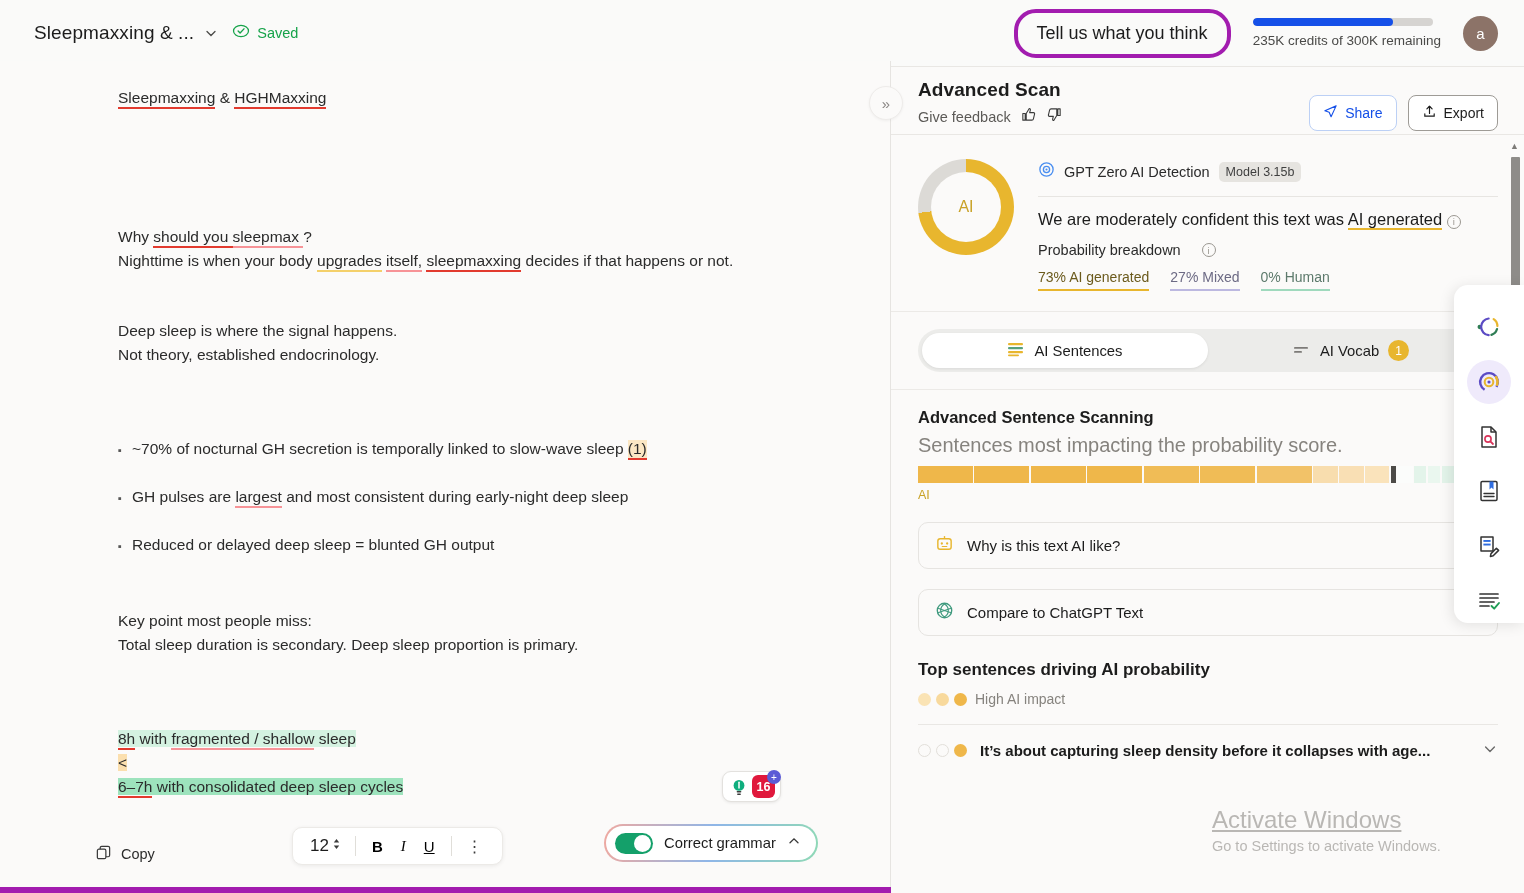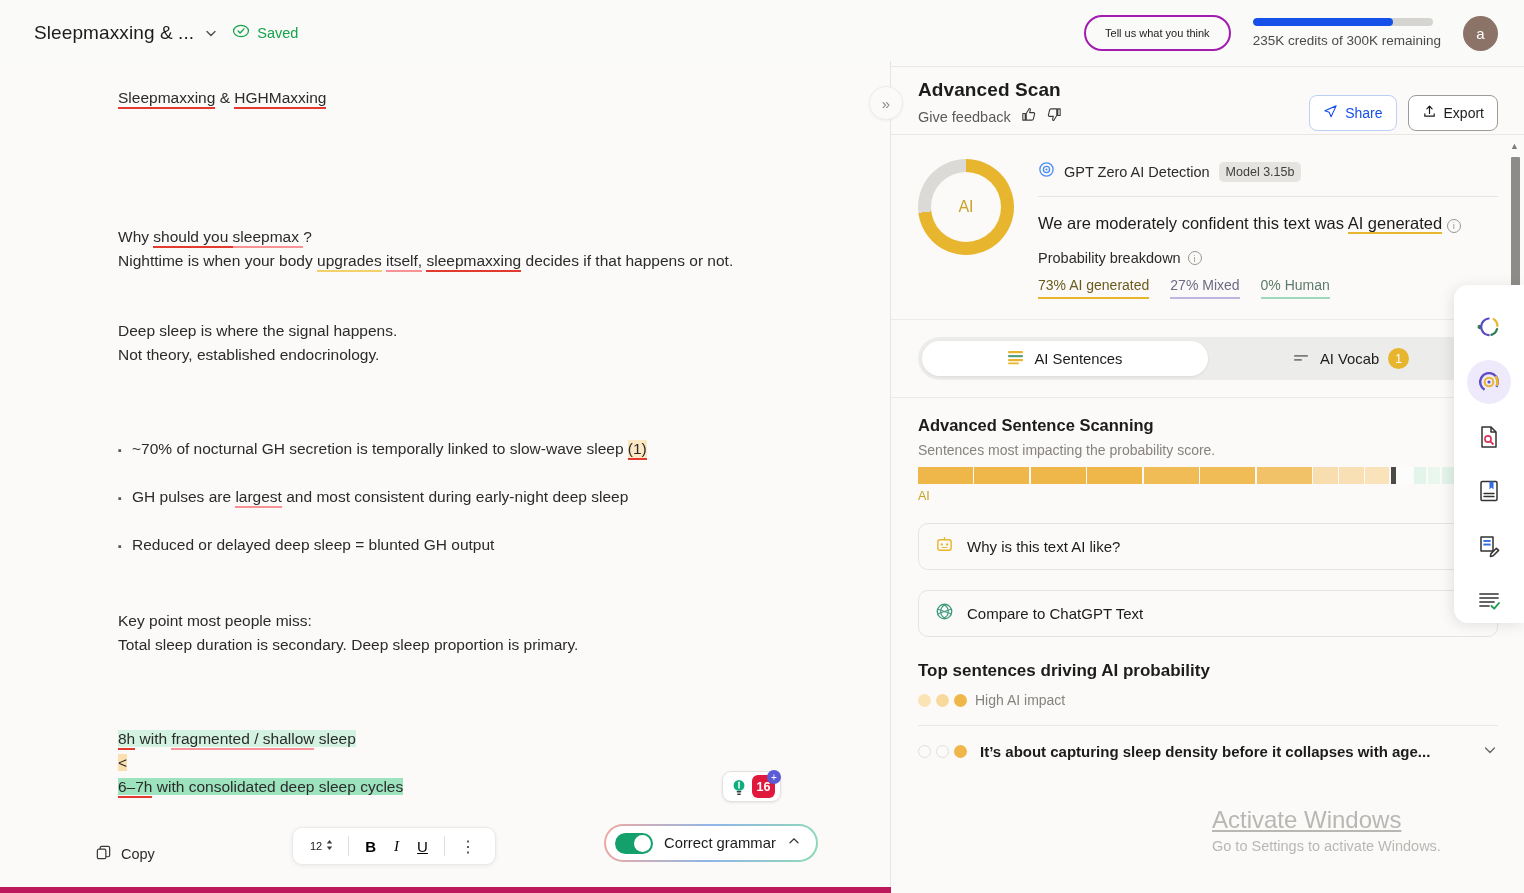--- a/index.html
+++ b/index.html
@@ -2,37 +2,37 @@
 <html><head>
 <meta charset="utf-8">
 <style>
   * { box-sizing: border-box; margin: 0; padding: 0; }
   html, body {
     width: 1524px; height: 893px;
     font-family: "Liberation Sans", sans-serif;
     background: #ffffff;
     overflow: hidden;
   }
-  .app { position: relative; width: 1524px; height: 893px; background:#be185d; }
+  .app { position: relative; width: 1524px; height: 893px; background:#a21caf; }
 
   
   .topbar {
     position: absolute; top: 0; left: 0; width: 1524px; height: 67px;
     background: #fafaf9; border-bottom: 1px solid #e9e7e4;
     display: flex; align-items: center;
   }
   .doc-title-wrap { display:flex; align-items:center; gap:10px; margin-left: 34px; }
   .doc-title { font-size: 19px; color: #1c1c1c; font-weight: 400; letter-spacing: .1px; }
   .chev-sm { width: 14px; height: 14px; display:inline-block; }
   .saved-wrap { display:flex; align-items:center; gap:7px; margin-left: 14px;}
   .saved-text { font-size: 14.5px; color: #16a34a; }
   .top-right { margin-left: auto; display:flex; align-items:center; gap: 22px; margin-right: 26px;}
   .feedback-btn {
-    border: 2px solid #a21caf; border-radius: 22px;
-    padding: 10px 19px; font-size: 11px; color: #1c1c1c;
+    border: 4px solid #a21caf; border-radius: 22px;
+    padding: 10px 19px; font-size: 18px; color: #1c1c1c;
     background: #fafaf9; cursor: pointer; white-space: nowrap;
   }
   .credits { display:flex; flex-direction: column; gap:7px; }
   .credit-bar { width: 180px; height: 8px; border-radius: 5px; background: #d6d4d1; overflow: hidden;}
   .credit-fill { height: 100%; background: #1550e8; border-radius:5px; }
   .credit-text { font-size: 13.5px; color: #4a4a48; }
   .avatar {
     width: 35px; height: 35px; border-radius: 50%;
     background: #8c7368; color: #fff; font-size: 15px;
     display:flex; align-items:center; justify-content:center;
@@ -88,21 +88,21 @@
     background:#fbfaf9;
     display:flex; align-items:center;
   }
   .copy-btn { display:flex; align-items:center; gap:9px; margin-left: 95px; font-size:14.5px; color:#2b2b2b; cursor:pointer;}
   .fmt-bar {
     position:absolute; left: 292px; top: 6px;
     display:flex; align-items:center; gap:0;
     background:#fff; border:1px solid #eceae7; border-radius: 10px;
     box-shadow: 0 1px 4px rgba(0,0,0,.07); height: 38px; padding: 0 10px;
   }
-  .fsize { display:flex;align-items:center;gap:3px;font-size:11px;color:#1c1c1c; padding: 0 7px;}
+  .fsize { display:flex;align-items:center;gap:3px;font-size:17px;color:#1c1c1c; padding: 0 7px;}
   .fmt-div { width:1px; height:20px; background:#e0ded9; margin: 0 7px;}
   .fmt-b { font-size:15px; font-weight:700; padding:0 9px; cursor:pointer;}
   .fmt-i { font-size:15px; font-style:italic; font-family:"Liberation Serif", serif; padding:0 9px; cursor:pointer;}
   .fmt-u { font-size:15px; text-decoration: underline; padding:0 9px; cursor:pointer;}
   .fmt-dots { font-size:16px; padding:0 8px; color:#3a3a3a; cursor:pointer; letter-spacing:1px;}
 
   .grammar-toggle {
     position:absolute; left: 604px; top: 3px;
     display:flex; align-items:center; gap:11px;
     height: 38px; padding: 0 15px 0 9px; border-radius: 21px;
@@ -148,40 +148,40 @@
     background: conic-gradient(#e8b62e 0deg 263deg, #dcdad6 263deg 360deg);
     display:flex;align-items:center;justify-content:center; flex: 0 0 96px; margin-top: 2px;
   }
   .donut-hole { width: 70px; height:70px; border-radius:50%; background:#fbfaf9; display:flex;align-items:center;justify-content:center;}
   .donut-label { font-size:16px; color:#c9a227; }
   .detect-right { flex:1; padding-top: 4px;}
   .gz-row { display:flex; align-items:center; gap:9px; }
   .gz-name { font-size:14.5px; color:#2b2b2b; }
   .gz-model { font-size:12.5px; color:#3f3f3f; background:#e6e4e0; border-radius:5px; padding: 3px 7px;}
   .gz-div { height:1px; background:#e7e5e2; margin: 14px 0 13px 0;}
-  .verdict { font-size:16.5px; color:#1c1c1c; line-height:27px; }
+  .verdict { font-size:16.5px; color:#1c1c1c; line-height:19px; }
   .verdict .ai-gen { border-bottom: 2px solid #e8b62e; }
-  .prob-label { font-size:14.5px; color:#2b2b2b; margin-top: 13px; display:flex;align-items:center;gap:7px;}
+  .prob-label { font-size:14.5px; color:#2b2b2b; margin-top: 13px; display:flex;align-items:center;gap:21px;}
   .prob-row { display:flex; gap:21px; margin-top: 11px; }
   .prob-item { font-size:14px; padding-bottom:4px; }
   .p-ai { color:#6b5a1c; border-bottom:2.5px solid #e8b62e; }
   .p-mixed { color:#6c6a84; border-bottom:2.5px solid #bcb8e0; }
   .p-human { color:#5d7a6c; border-bottom:2.5px solid #9fd9bd; }
   .info-i { width:14px;height:14px;border-radius:50%;border:1.3px solid #9a9791;color:#9a9791;font-size:9.5px;display:inline-flex;align-items:center;justify-content:center; flex:0 0 14px;}
 
   
   .tabs-wrap { padding: 17px 26px 17px 27px; border-bottom:1px solid #eceae7;}
   .tabs { background:#ececea; border-radius: 26px; height: 43px; display:flex; padding: 4px; }
   .tab { flex:1; display:flex;align-items:center;justify-content:center;gap:9px; border-radius:22px; font-size:14.8px; color:#1c1c1c; cursor:pointer;}
   .tab.active { background:#fff; box-shadow: 0 1px 3px rgba(0,0,0,.08); }
   .vocab-badge { width:21px;height:21px;border-radius:50%;background:#e8b62e;color:#fff;font-size:12px;display:flex;align-items:center;justify-content:center;}
 
   .scan-sec { padding: 18px 26px 0 27px; }
   .scan-title { font-size:16.5px; color:#1c1c1c; font-weight:600;}
-  .scan-sub { font-size:14px; color:#86837e; margin-top: 7px;}
+  .scan-sub { font-size:20px; color:#86837e; margin-top: 7px;}
   .seg-bar { display:flex; height: 17px; margin-top: 9px; gap: 1.5px; }
   .seg { height:100%; }
   .seg-ends { display:flex; justify-content:space-between; margin-top:5px;}
   .seg-ai { font-size:12.5px; color:#c9a227; }
   .seg-hu { font-size:12.5px; color:#56a07e; }
 
   .act-card {
     margin: 0 26px 0 27px; margin-top: 20px; height: 47px;
     border:1px solid #e6e4e1; border-radius: 10px; background:#fbfaf9;
     display:flex; align-items:center; padding: 0 16px; gap: 13px; cursor:pointer;

